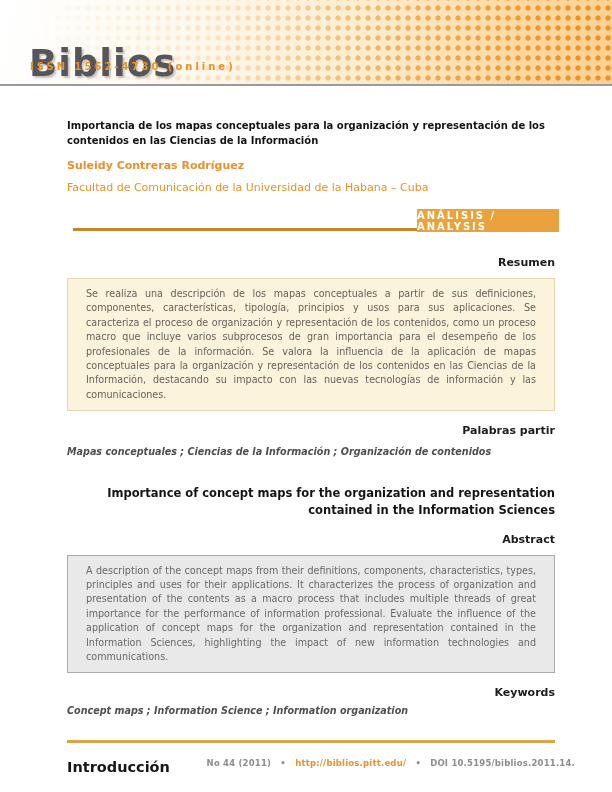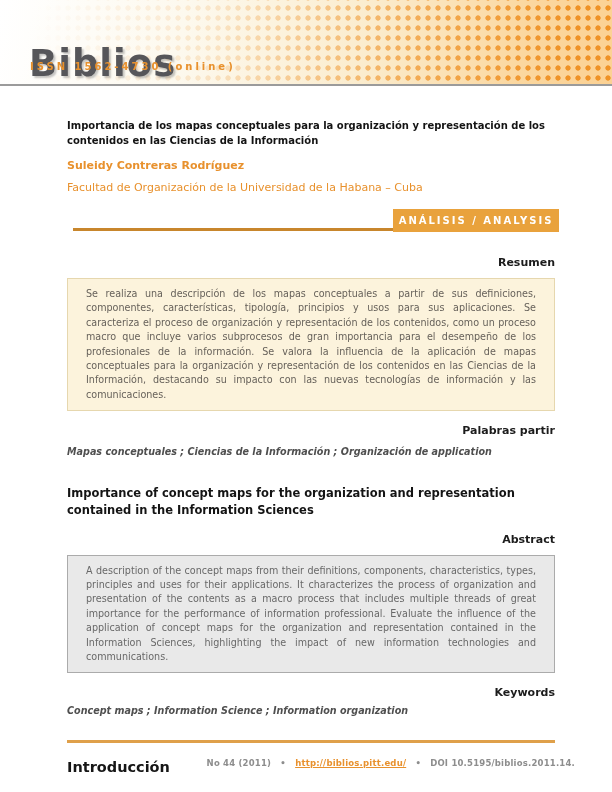--- a/index.html
+++ b/index.html
@@ -50,21 +50,21 @@
   .affiliation {
     margin-top: 9px; font-size: 11px; color: var(--orange, #e8912d);
   }
 
   .banner-row { margin-top: 15px; display: flex; align-items: flex-end; }
   .banner-rule {
     flex: 1; height: 3px; margin-left: 6px; margin-bottom: 1px;
     background: var(--rule_orange, #c8862c);
   }
   .banner-box {
-    width: 166px; height: 23px; margin-right: -4px;
+    width: 142px; height: 23px; margin-right: -4px;
     background: var(--banner_orange, #e9a23c);
     color: #ffffff; font-size: 10px; font-weight: bold; letter-spacing: 2px;
     display: flex; align-items: center; justify-content: center;
   }
 
   .sec-heading { margin-top: 24px; font-size: 11px; font-weight: bold; color: #1c1c1c; text-align: right; }
   .sec-heading.tight { margin-top: 13px; }
 
   .abstract-box {
     margin-top: 9px; padding: 8px 18px;
@@ -78,62 +78,62 @@
     background: var(--box_gray, #e9e9e9);
     border: 1px solid var(--box_gray_border, #ababab);
     color: #686868;
   }
 
   .keywords-line {
     margin-top: 9px; font-size: 9.6px; font-weight: bold; font-style: italic; color: #4f4f4f;
   }
 
   .title-en {
-    margin-top: 28px; font-size: 11.5px; font-weight: bold; color: #141414; line-height: 1.5;
+    margin-top: 28px; font-size: 11.5px; font-weight: bold; color: #141414; line-height: 1.5; text-align: right;
   }
 
   .intro-rule { margin-top: 24px; height: 3px; background: var(--intro_rule, #dfa04a); }
   .intro-heading { margin-top: 16px; font-size: 14.5px; font-weight: bold; color: #161616; }
 
   
   .footer {
     position: absolute; right: 37px; bottom: 24px;
     font-size: 8.5px; font-weight: bold; color: #8d8d8d; letter-spacing: 0.2px;
   }
   .footer .dot { margin: 0 6px; color: #8d8d8d; }
-  .footer-link { color: var(--orange, #e8912d); text-decoration: underline; cursor: pointer; text-align: right; }
+  .footer-link { color: var(--orange, #e8912d); cursor: pointer; text-align: right; }
 </style>
 </head>
 <body>
 
 <div class="page">
 
   <div class="header">
     <div class="header-dots"></div>
     <div class="logo">Biblios</div>
     <div class="issn">ISSN 1562-4730 (online)</div>
   </div>
 
   <div class="content">
 
     <h1 class="title-es">Importancia de los mapas conceptuales para la organización y representación de los contenidos en las Ciencias de la Información</h1>
 
     <div class="author">Suleidy Contreras Rodríguez</div>
-    <div class="affiliation">Facultad de Organización de la Universidad de la Habana – Cuba</div>
+    <div class="affiliation">Facultad de Comunicación de la Universidad de la Habana – Cuba</div>
 
     <div class="banner-row">
       <div class="banner-rule"></div>
       <div class="banner-box">ANÁLISIS / ANALYSIS</div>
     </div>
 
     <div class="sec-heading">Resumen</div>
     <div class="abstract-box cream">Se realiza una descripción  de  los mapas conceptuales a partir de sus definiciones, componentes, características, tipología, principios y usos para sus aplicaciones. Se  caracteriza el proceso de organización y representación de los contenidos, como un proceso macro que incluye varios subprocesos de gran importancia para el desempeño de los profesionales  de la información. Se valora la influencia de la aplicación de  mapas conceptuales para la organización y representación de los contenidos en las Ciencias de la Información, destacando su impacto con las nuevas tecnologías de información y las comunicaciones.</div>
 
     <div class="sec-heading tight">Palabras partir</div>
-    <div class="keywords-line">Mapas conceptuales ; Ciencias de la Información ; Organización de application</div>
+    <div class="keywords-line">Mapas conceptuales ; Ciencias de la Información ; Organización de contenidos</div>
 
     <h2 class="title-en">Importance of concept maps for the organization and representation contained in the Information Sciences</h2>
 
     <div class="sec-heading tight">Abstract</div>
     <div class="abstract-box gray">A description of the concept maps from their definitions, components, characteristics, types, principles and uses for their applications. It characterizes the process of organization and presentation of the contents as a macro process that includes multiple threads of great importance for the performance of information professional. Evaluate the influence of the application of concept maps for the organization and representation contained in the Information Sciences, highlighting the impact of new information technologies and communications.</div>
 
     <div class="sec-heading tight">Keywords</div>
     <div class="keywords-line" style="margin-top:6px">Concept maps ; Information Science ; Information organization</div>
 
     <div class="intro-rule"></div>

